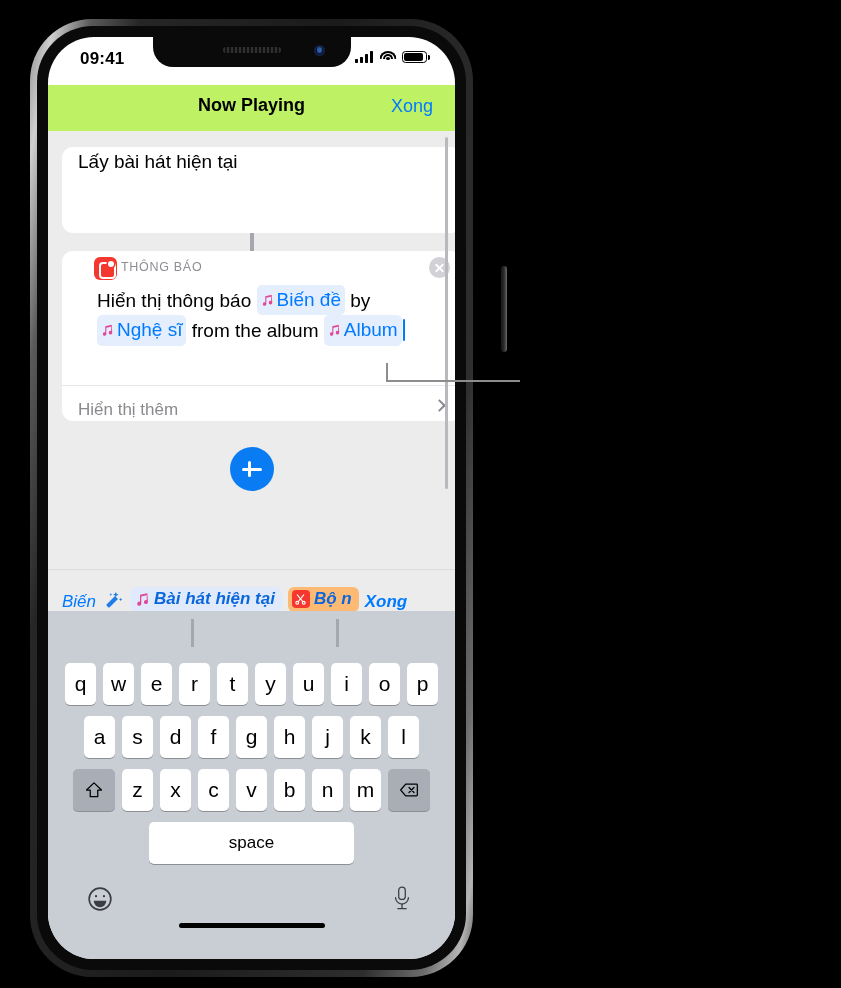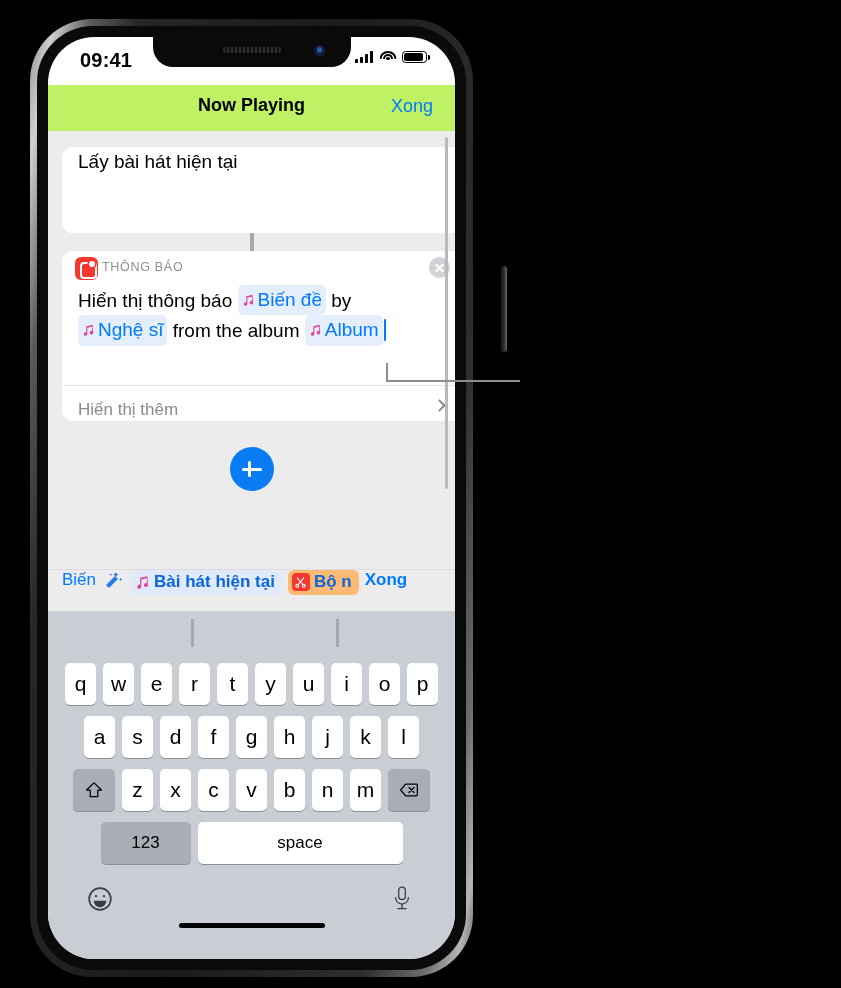--- a/index.html
+++ b/index.html
@@ -44,21 +44,21 @@
   .speaker{ position:absolute; left:50%; transform:translateX(-50%); top:10px;
     width:58px; height:6px; border-radius:3px;
     background:repeating-linear-gradient(90deg,#2f2f2f 0 2px,#111 2px 4px); }
   .camera{ position:absolute; right:26px; top:8px; width:11px; height:11px;
     border-radius:50%; background:#0d1430; box-shadow:inset 0 0 0 2px #13203f; }
   .camera::after{ content:""; position:absolute; left:3px; top:2px; width:5px; height:6px;
     border-radius:50%; background:#2a5ca8; }
 
   
   .statusbar{ position:relative; height:48px; z-index:30; }
-  .status-time{ position:absolute; left:32px; top:12px; font-size:20px; font-weight:bold;
+  .status-time{ position:absolute; left:32px; top:12px; font-size:17px; font-weight:bold;
     color:#000; letter-spacing:.2px; }
   .status-right{ position:absolute; right:28px; top:14px; display:flex; align-items:center; gap:6px; }
   .sig{ display:flex; align-items:flex-end; gap:2px; height:12px; }
   .sig i{ display:block; width:3px; background:#000; border-radius:.7px; }
   .sig i:nth-child(1){height:4px} .sig i:nth-child(2){height:6px}
   .sig i:nth-child(3){height:9px} .sig i:nth-child(4){height:12px}
   .wifi{ width:17px; height:12px; position:relative; }
   .wifi span{ position:absolute; left:50%; transform:translateX(-50%);
     border:2px solid #000; border-bottom:none; border-radius:50% 50% 0 0 / 100% 100% 0 0; }
   .wifi span:nth-child(1){ width:17px; height:8px; top:0; }
@@ -101,21 +101,21 @@
     border-radius:6px; background:#f5382f; }
   .ic-notif::before{ content:""; position:absolute; left:5px; top:5px;
     width:13px; height:13px; border:2.2px solid #fff; border-radius:4px; }
   .ic-notif::after{ content:""; position:absolute; right:3.5px; top:3.5px;
     width:6px; height:6px; border-radius:50%; background:#fff;
     box-shadow:0 0 0 1.6px #f5382f; }
 
   .card-body{ padding:0 16px 14px 16px; font-size:19px; color:#000; line-height:1.35; }
   #card1 { top:16px; height:86px; }
   #card1 .card-body{ padding-top:2px; }
-  #card2 { top:120px; height:170px; }
+  #card2 { top:120px; height:170px;padding-left:19px; }
 
   .para{ font-size:19px; color:#000; line-height:1.55; }
   .tok{ display:inline-flex; align-items:center; gap:3px;
     background:#e5eefc; border-radius:5px; padding:0 4px 1px 3px;
     color:#007aff; vertical-align:baseline; }
   .tok svg{ width:14px; height:14px; display:block; }
   .caret{ display:inline-block; width:2px; height:22px; background:#007aff;
     vertical-align:-4px; margin-left:1px; border-radius:1px; }
 
   .showmore{ position:absolute; left:0; right:0; bottom:0; height:36px;
@@ -135,21 +135,21 @@
   .addbtn::before{ left:12px; top:20.5px; width:20px; height:3.4px; }
   .addbtn::after{ left:18.3px; top:14px; width:3.4px; height:16px; }
 
   .scrollbar{ position:absolute; right:7px; top:6px; width:3px; height:352px;
     background:#b9b9bd; border-radius:2px; }
 
   
   .accessory{ position:relative; height:42px; background:#ececed;
     border-top:1px solid #dcdce0; overflow:hidden; }
   .acc-inner{ position:absolute; left:14px; top:0; right:0; height:42px;
-    display:flex; align-items:flex-start; gap:6px; white-space:nowrap; }
+    display:flex; align-items:flex-end; gap:6px; white-space:nowrap;font-style:italic; }
   .acc-item{ font-size:17px; color:#007aff; cursor:pointer; }
   .acc-wand{ width:22px; height:22px; cursor:pointer; }
   .acc-wand svg{ width:22px; height:22px; display:block; }
   .acc-tok{ display:inline-flex; align-items:center; gap:4px;
     background:#e1eafa; border-radius:6px; padding:2px 7px 3px 4px;
     color:#0a66dd; font-size:17px; font-weight:bold; cursor:pointer; }
   .acc-tok svg{ width:16px; height:16px; display:block; }
   .acc-tok.clip{ background:#fdba74; }
   .ic-scissors{ width:18px; height:18px; border-radius:4px; background:#f5382f;
     position:relative; flex:0 0 auto; }
@@ -351,21 +351,20 @@
                 <div class="key">m</div>
               </div>
             <div class="key wide bksp">
               <svg viewBox="0 0 24 24" fill="none" stroke="#000" stroke-width="1.5" stroke-linejoin="round" stroke-linecap="round">
                 <path d="M8 5 H21 a1 1 0 0 1 1 1 v12 a1 1 0 0 1-1 1 H8 L2 12 Z"></path>
                 <path d="M12 9 l6 6 M18 9 l-6 6"></path>
               </svg>
             </div>
           </div>
           <div class="krow r4">
-            <div class="key num">123</div>
             <div class="key space">space</div>
           </div>
 
           <div class="kb-bottom">
             <div class="emoji">
               <svg viewBox="0 0 24 24" fill="none" stroke="#3c3c43" stroke-width="1.4">
                 <circle cx="12" cy="12" r="9.3"></circle>
                 <circle cx="8.6" cy="9.6" r="1" fill="#3c3c43" stroke="none"></circle>
                 <circle cx="15.4" cy="9.6" r="1" fill="#3c3c43" stroke="none"></circle>
                 <path d="M6.6 13.6 h10.8 a5.4 5.4 0 0 1-10.8 0 Z" fill="#3c3c43" stroke="none"></path>

